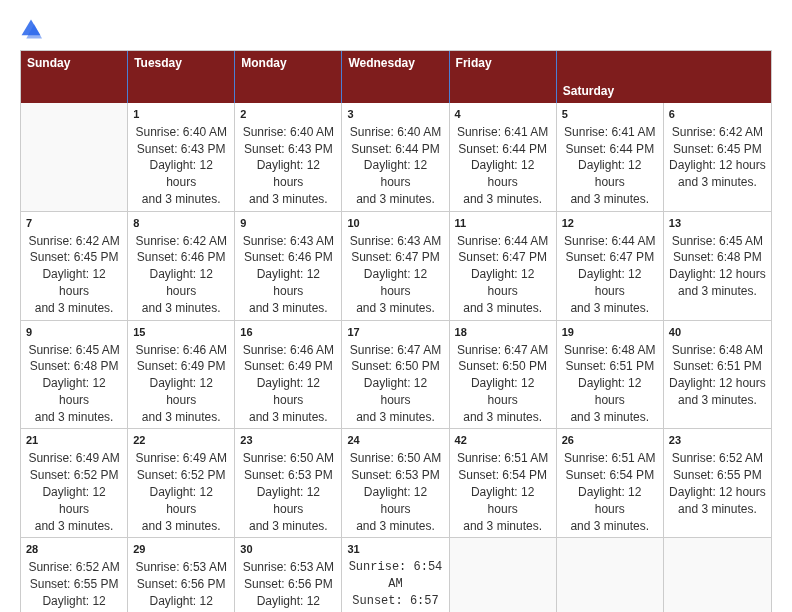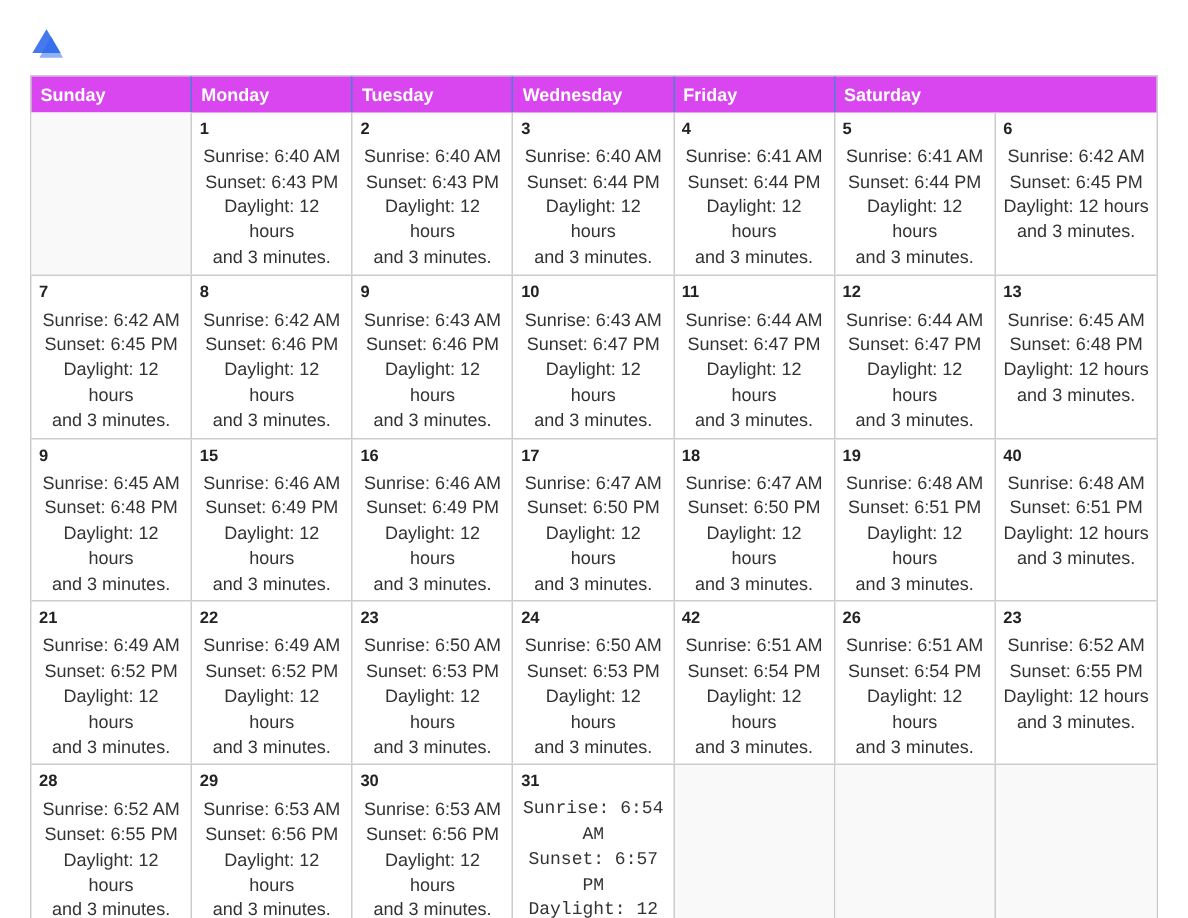--- a/index.html
+++ b/index.html
@@ -54,31 +54,31 @@
     }
     .calendar {
       flex: 1;
       display: flex;
       flex-direction: column;
       border: 1px solid #ccc;
     }
     .cal-header-row {
       display: grid;
       grid-template-columns: repeat(7, 1fr);
-      background: #d946ef;
+      background: #7f1d1d;
     }
     .cal-header-cell {
       color: #fff;
       font-size: 12px;
       font-weight: bold;
       padding: 5px 6px;
       text-align: left;
       border-right: 1px solid #4a7fd4;
     }
-    .cal-header-cell:last-child { border-right: none; }
+    .cal-header-cell:last-child { border-right: none; margin-top: 28px; }
     .cal-body {
       flex: 1;
       display: flex;
       flex-direction: column;
     }
     .cal-row {
       display: grid;
       grid-template-columns: repeat(7, 1fr);
       flex: 1;
       border-top: 1px solid #ccc;
@@ -125,22 +125,22 @@
     </div>
     <div class="title-block">
       <div class="month-title"></div>
       <div class="location"></div>
     </div>
   </div>
 
   <div class="calendar">
     <div class="cal-header-row">
     <div class="cal-header-cell">Sunday</div>
+        <div class="cal-header-cell">Tuesday</div>
         <div class="cal-header-cell">Monday</div>
-        <div class="cal-header-cell">Tuesday</div>
         <div class="cal-header-cell">Wednesday</div>
         <div class="cal-header-cell">Friday</div>
         <div class="cal-header-cell">Saturday</div>
       </div>
     <div class="cal-body">
     <div class="cal-row">
           <div class="cal-cell empty"></div>
           <div class="cal-cell">
             <span class="day-num">1</span>
             <div class="cell-info" style="white-space: pre-line;">Sunrise: 6:40 AM

